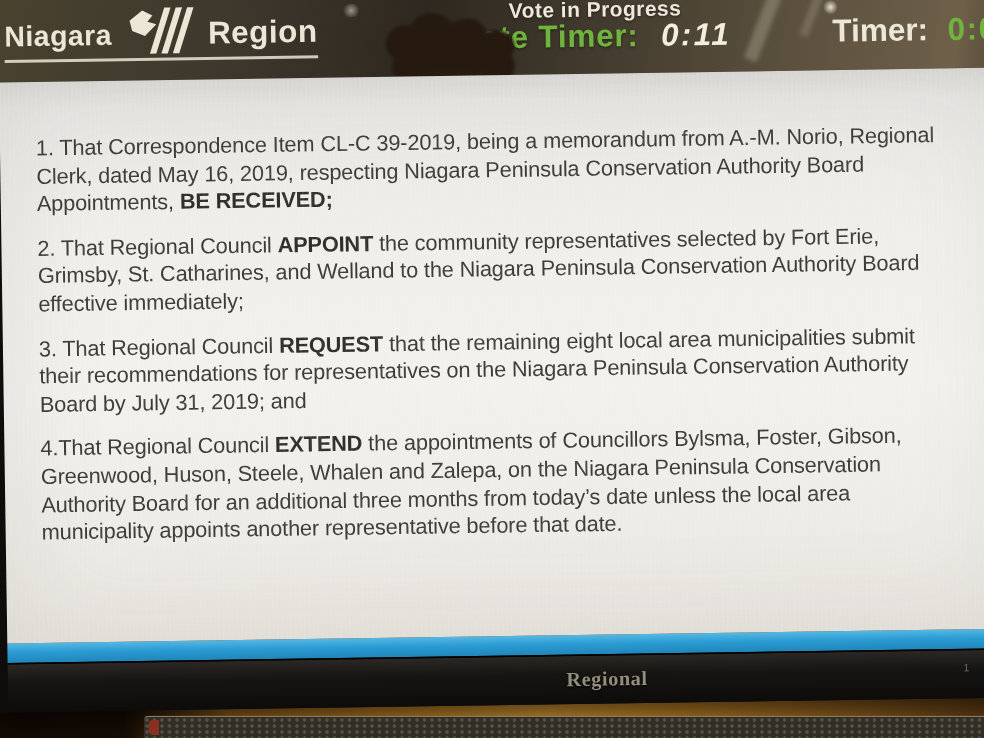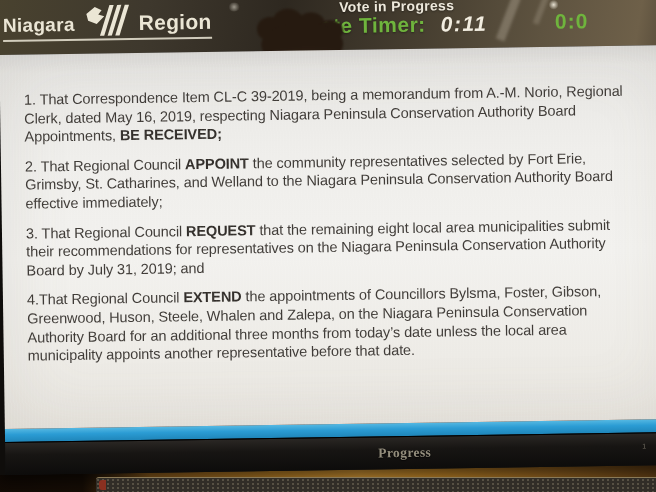--- a/index.html
+++ b/index.html
@@ -166,20 +166,21 @@
       </div>
 
       <div class="vote-status">Vote in Progress</div>
 
       <div class="vote-timer-row">
         <span class="vote-timer-label">Vote Timer:</span>
         <span class="vote-timer-value">0:11</span>
       </div>
 
       <div class="right-timer">
+        <span class="right-timer-label">Timer:</span>
         <span class="right-timer-value">0:0</span>
       </div>
 
       <div class="streak streak-1"></div>
       <div class="streak streak-2"></div>
       <div class="light-dot dot-1"></div>
       <div class="light-dot dot-2"></div>
 
       <div class="head-silhouette">
         <i class="curl-1"></i>
@@ -194,19 +195,19 @@
     <main class="slide">
       <p><span>1. That Correspondence Item CL-C 39-2019, being a memorandum from A.-M. Norio, Regional Clerk, dated May 16, 2019, respecting Niagara Peninsula Conservation Authority Board Appointments, </span><b>BE RECEIVED;</b><span></span></p>
       <p><span>2. That Regional Council </span><b>APPOINT</b><span> the community representatives selected by Fort Erie, Grimsby, St. Catharines, and Welland to the Niagara Peninsula Conservation Authority Board effective immediately;</span></p>
       <p><span>3. That Regional Council </span><b>REQUEST</b><span> that the remaining eight local area municipalities submit their recommendations for representatives on the Niagara Peninsula Conservation Authority Board by July 31, 2019; and</span></p>
       <p><span>4.That Regional Council </span><b>EXTEND</b><span> the appointments of Councillors Bylsma, Foster, Gibson, Greenwood, Huson, Steele, Whalen and Zalepa, on the Niagara Peninsula Conservation Authority Board for an additional three months from today’s date unless the local area municipality appoints another representative before that date.</span></p>
     </main>
 
     <div class="blue-strip"></div>
 
     <div class="bezel">
-      <span class="brand">Progress</span>
+      <span class="brand">Regional</span>
       <span class="bezel-btn bezel-btn-1">1</span>
 
     </div>
 
   </div>
 </div>
 
 </body></html>

